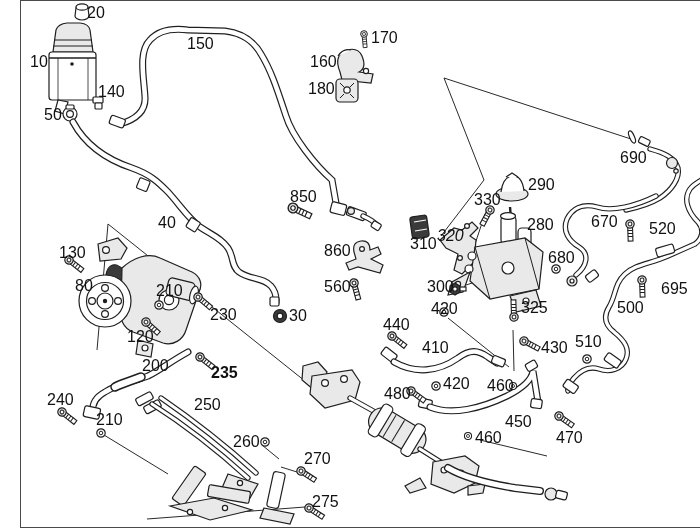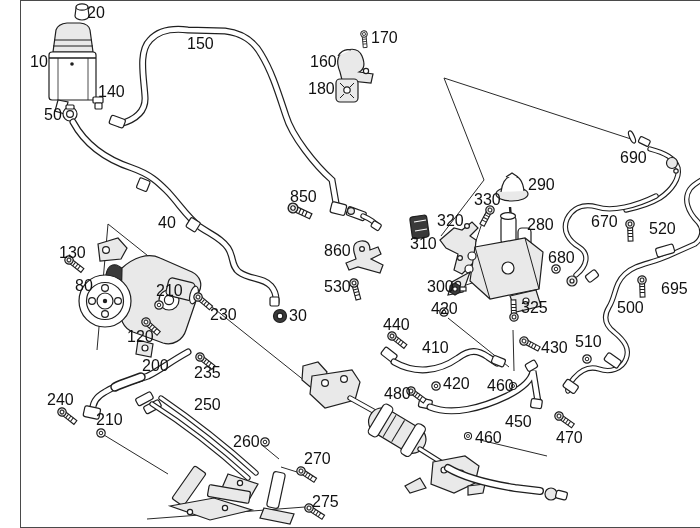--- a/index.html
+++ b/index.html
@@ -327,45 +327,45 @@
       <div class="plabel" style="left: 351px; top: 38px;">170</div>
       <div class="plabel" style="left: 290px; top: 62px;">160</div>
       <div class="plabel" style="left: 288px; top: 89px;">180</div>
       <div class="plabel" style="left: 78px; top: 92px;">140</div>
       <div class="plabel" style="left: 24px; top: 115px;">50</div>
       <div class="plabel" style="left: 600px; top: 158px;">690</div>
       <div class="plabel" style="left: 508px; top: 185px;">290</div>
       <div class="plabel" style="left: 270px; top: 197px; text-align: center;">850</div>
       <div class="plabel" style="left: 454px; top: 200px;">330</div>
       <div class="plabel" style="left: 138px; top: 223px;">40</div>
-      <div class="plabel" style="left: 417px; top: 221px;">320</div>
+      <div class="plabel" style="left: 417px; top: 236px; font-style: italic;">320</div>
       <div class="plabel" style="left: 571px; top: 222px;">670</div>
       <div class="plabel" style="left: 507px; top: 225px;">280</div>
       <div class="plabel" style="left: 629px; top: 229px;">520</div>
       <div class="plabel" style="left: 390px; top: 244px;">310</div>
       <div class="plabel" style="left: 304px; top: 251px;">860</div>
       <div class="plabel" style="left: 39px; top: 253px;">130</div>
       <div class="plabel" style="left: 528px; top: 258px;">680</div>
       <div class="plabel" style="left: 55px; top: 286px;">80</div>
       <div class="plabel" style="left: 136px; top: 291px;">210</div>
-      <div class="plabel" style="left: 304px; top: 287px;">530</div>
+      <div class="plabel" style="left: 304px; top: 287px;">560</div>
       <div class="plabel" style="left: 407px; top: 287px;">300</div>
       <div class="plabel" style="left: 641px; top: 289px;">695</div>
       <div class="plabel" style="left: 411px; top: 309px;">420</div>
       <div class="plabel" style="left: 501px; top: 308px;">325</div>
       <div class="plabel" style="left: 597px; top: 308px;">500</div>
       <div class="plabel" style="left: 190px; top: 315px;">230</div>
       <div class="plabel" style="left: 269px; top: 316px;">30</div>
       <div class="plabel" style="left: 363px; top: 325px;">440</div>
       <div class="plabel" style="left: 107px; top: 337px;">120</div>
       <div class="plabel" style="left: 555px; top: 342px;">510</div>
       <div class="plabel" style="left: 402px; top: 348px;">410</div>
       <div class="plabel" style="left: 521px; top: 348px;">430</div>
       <div class="plabel" style="left: 122px; top: 366px;">200</div>
-      <div class="plabel" style="left: 174px; top: 373px;">235</div>
+      <div class="plabel" style="left: 191px; top: 373px; font-weight: bold;">235</div>
       <div class="plabel" style="left: 423px; top: 384px;">420</div>
       <div class="plabel" style="left: 467px; top: 386px;">460</div>
       <div class="plabel" style="left: 364px; top: 394px;">480</div>
       <div class="plabel" style="left: 27px; top: 400px;">240</div>
       <div class="plabel" style="left: 174px; top: 405px;">250</div>
       <div class="plabel" style="left: 76px; top: 420px;">210</div>
       <div class="plabel" style="left: 485px; top: 422px;">450</div>
       <div class="plabel" style="left: 455px; top: 438px;">460</div>
       <div class="plabel" style="left: 536px; top: 438px;">470</div>
       <div class="plabel" style="left: 213px; top: 442px;">260</div>

